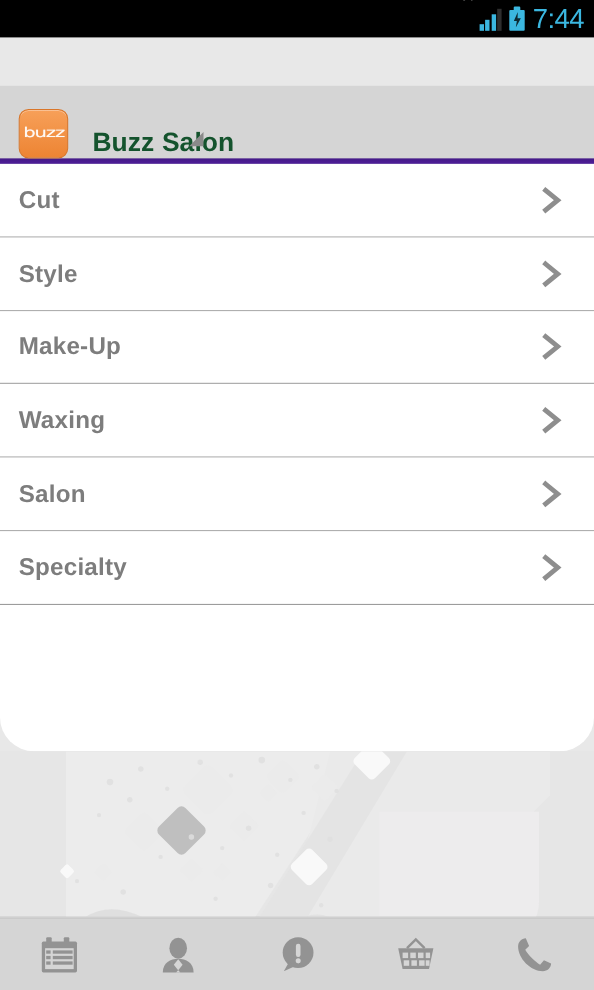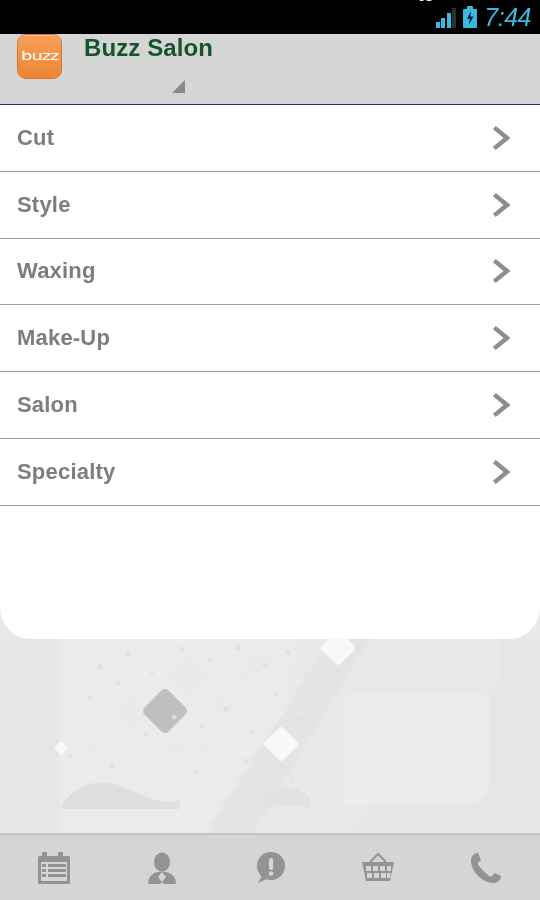--- a/index.html
+++ b/index.html
@@ -29,27 +29,27 @@
   .bars i:nth-child(4) { height: 20px; }
   .sb-batt { position: relative; width: 14px; height: 22px; }
   .sb-batt .body { position: absolute; left: 0; top: 3px; width: 14px; height: 19px;
                    background: #3bb7e0; border-radius: 1px; }
   .sb-batt .cap { position: absolute; left: 4px; top: 0px; width: 6px; height: 3px;
                   background: #3bb7e0; border-radius: 1px 1px 0 0; }
   .sb-batt .bolt { position: absolute; left: 3px; top: 5px; width: 8px; height: 14px;
                    background: #0d2a33;
                    clip-path: polygon(55% 0%, 10% 58%, 44% 58%, 32% 100%, 90% 40%, 52% 40%); }
   .sb-time { color: #3bb7e0; font-size: 25px; line-height: 25px; letter-spacing: -0.5px;
-             font-family: "Liberation Sans", sans-serif; font-style: italic; }
+             font-family: "Liberation Sans", sans-serif; }
 
   
   .actionbar {
     flex: 0 0 71px; height: 71px; background: #d5d5d5;
-    display: flex; align-items: flex-start; padding-left: 17px;
-    position: relative; border-bottom: 1px solid #4c1d95;
+    display: flex; align-items: flex-end; padding-left: 17px;
+    position: relative; border-bottom: 5px solid #4c1d95; margin-top: 44px;
   }
   .actionbar::after {
     content: ""; position: absolute; left: 0; right: 0; bottom: -4px; height: 4px;
     background: linear-gradient(to bottom, rgba(0,0,0,0.10), rgba(0,0,0,0));
     pointer-events: none;
   }
   .app-logo {
     width: 45px; height: 45px; border-radius: 9px; flex: 0 0 45px;
     background: linear-gradient(to bottom, #f79košh 0%, #ef8a3c 100%);
     background: linear-gradient(to bottom, #f7a059 0%, #ed8433 100%);
@@ -151,30 +151,30 @@
     <div class="row">
       <span class="row-label">Style</span>
       <span class="chev">
         <svg width="24" height="28" viewBox="0 0 24 28">
             <path d="M6 5 L17 14 L6 23" fill="none" stroke="#8e8e8e" stroke-width="4.4" stroke-linecap="square" stroke-linejoin="miter"></path>
           </svg>
       </span>
     </div>
 
     <div class="row">
+      <span class="row-label">Make-Up</span>
+      <span class="chev">
+        <svg width="24" height="28" viewBox="0 0 24 28">
+            <path d="M6 5 L17 14 L6 23" fill="none" stroke="#8e8e8e" stroke-width="4.4" stroke-linecap="square" stroke-linejoin="miter"></path>
+          </svg>
+      </span>
+    </div>
+
+    <div class="row">
       <span class="row-label">Waxing</span>
-      <span class="chev">
-        <svg width="24" height="28" viewBox="0 0 24 28">
-            <path d="M6 5 L17 14 L6 23" fill="none" stroke="#8e8e8e" stroke-width="4.4" stroke-linecap="square" stroke-linejoin="miter"></path>
-          </svg>
-      </span>
-    </div>
-
-    <div class="row">
-      <span class="row-label">Make-Up</span>
       <span class="chev">
         <svg width="24" height="28" viewBox="0 0 24 28">
             <path d="M6 5 L17 14 L6 23" fill="none" stroke="#8e8e8e" stroke-width="4.4" stroke-linecap="square" stroke-linejoin="miter"></path>
           </svg>
       </span>
     </div>
 
     <div class="row">
       <span class="row-label">Salon</span>
       <span class="chev">

